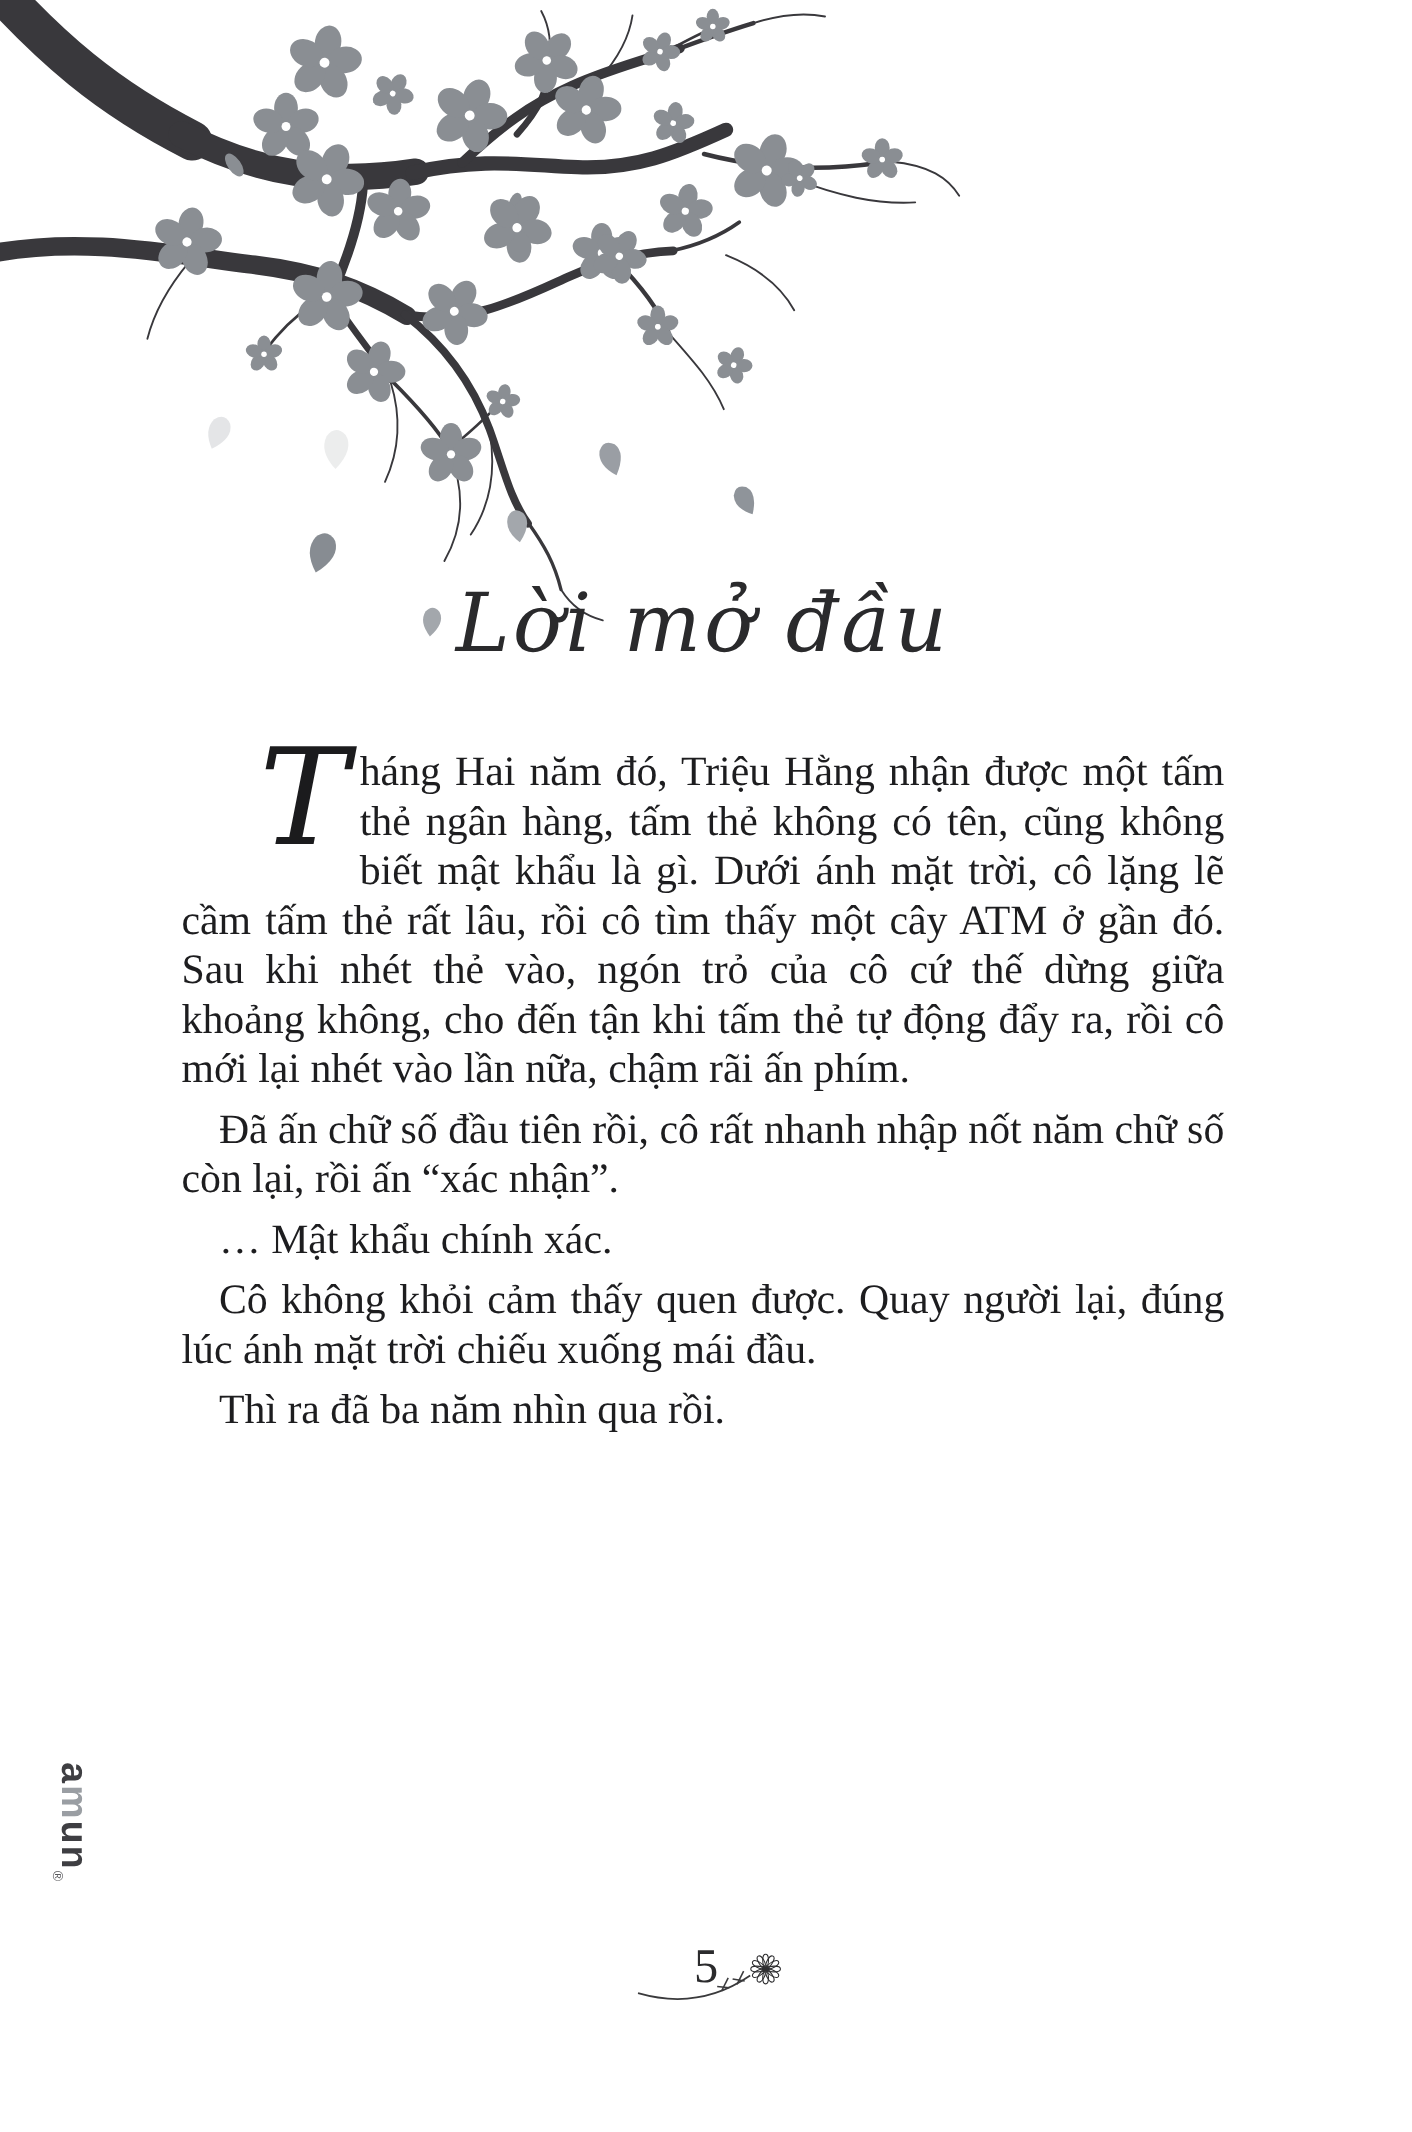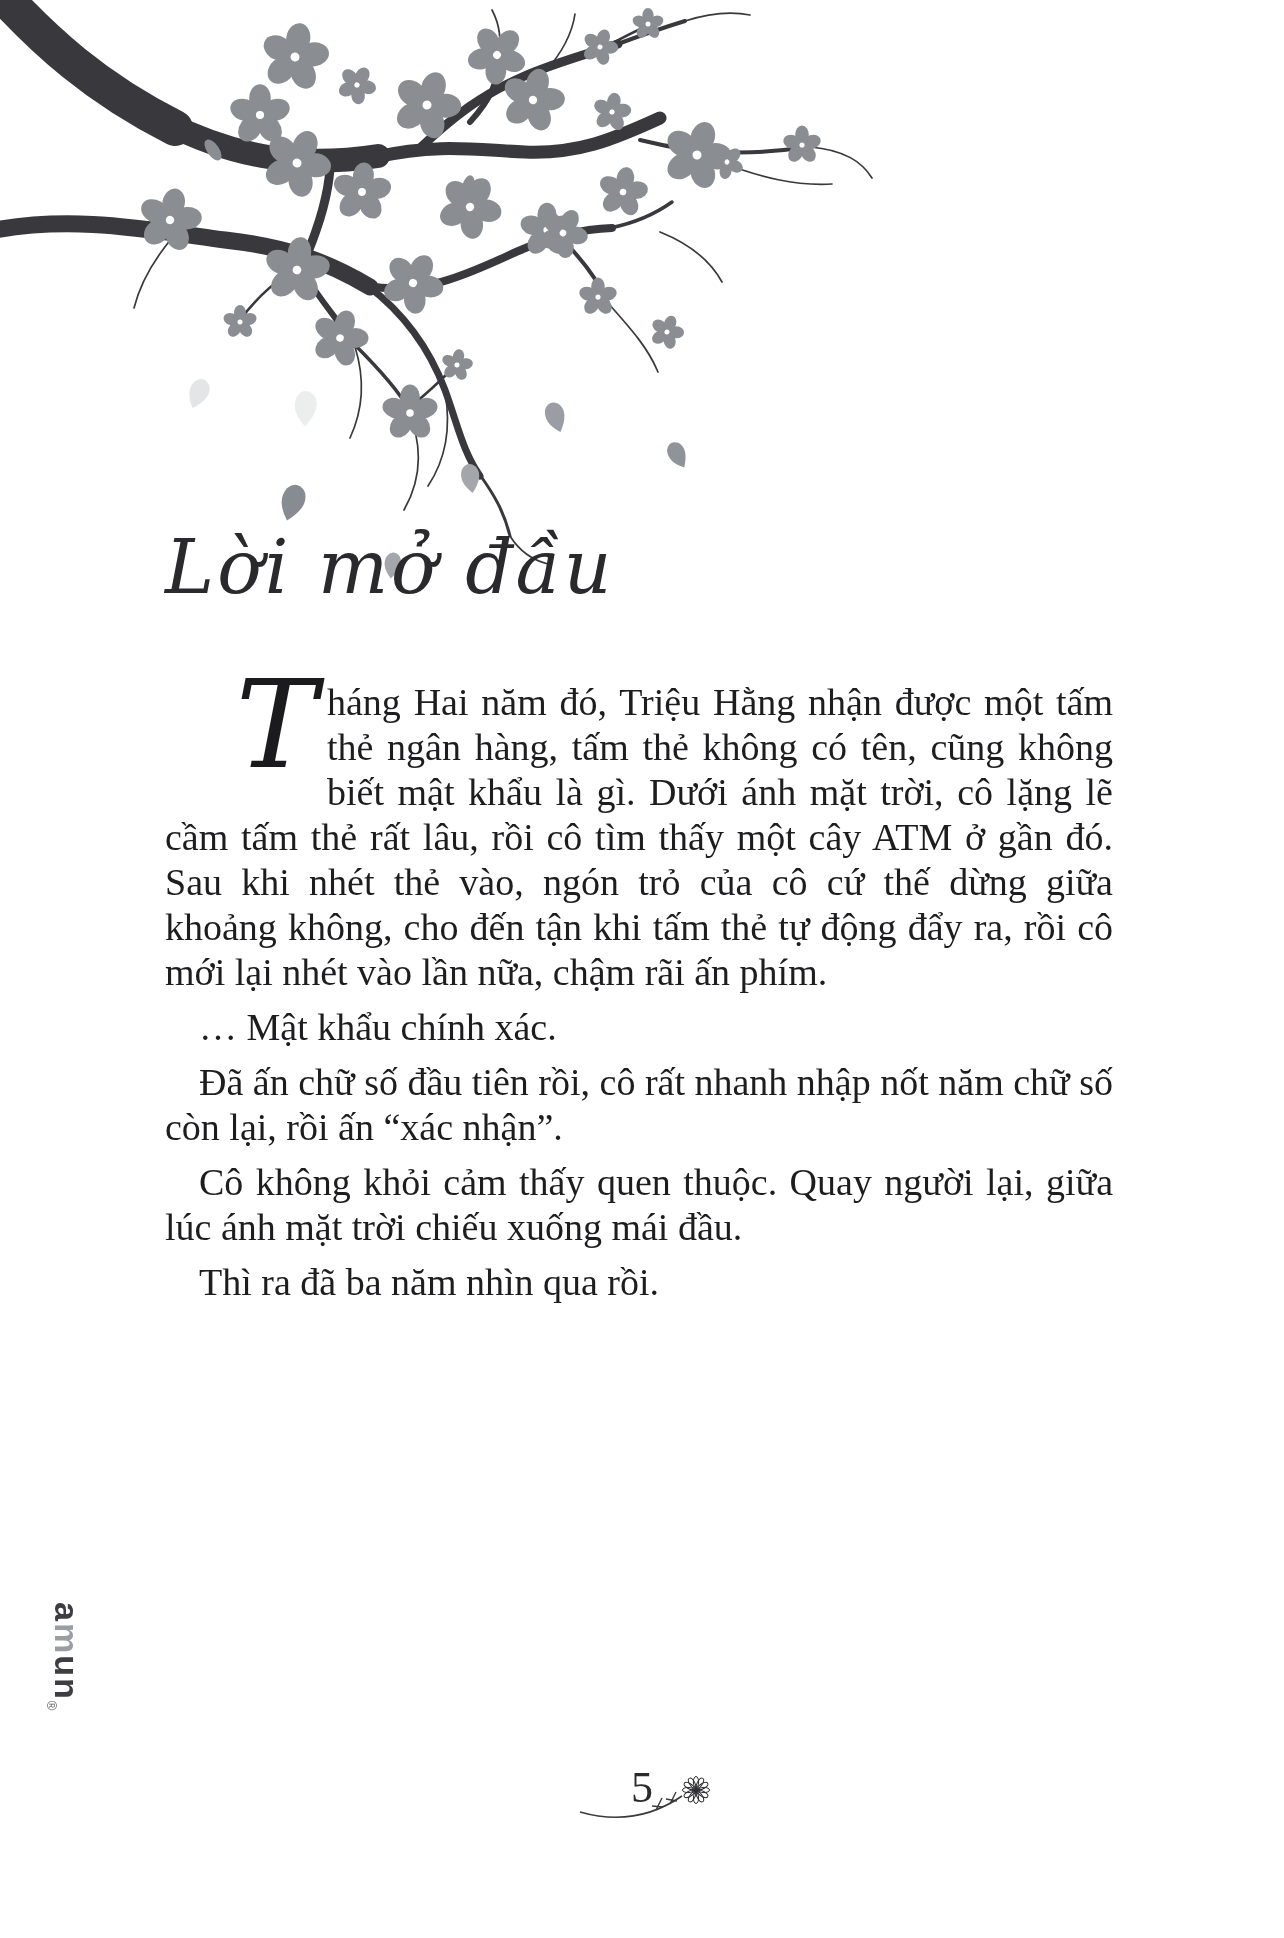--- a/index.html
+++ b/index.html
@@ -11,20 +11,21 @@
     font-family: "Liberation Serif", serif;
     color: #1d1d1f;
   }
   .illustration {
     position: absolute; top: 0; left: 0;
     width: 1284px; height: 600px;
   }
   .page-title {
     position: absolute;
     top: 524px; left: 165px; width: 948px;
+    text-align: center;
     font-family: "DejaVu Serif", serif;
     font-style: italic;
     font-size: 74px;
     letter-spacing: 3px;
     color: #2a2a2c;
   }
   .content {
     position: absolute;
     top: 680px; left: 165px; width: 948px;
     font-size: 38px;
@@ -331,23 +332,23 @@
     <path d="M 0 -16 Q 13 -2 7 10 Q 0 19 -8 11 Q -15 0 0 -16 Z" fill="#878c92" transform="translate(292,502) rotate(195) scale(1.2)"></path>
     <path d="M 0 -16 Q 13 -2 7 10 Q 0 19 -8 11 Q -15 0 0 -16 Z" fill="#a3a7ac" transform="translate(470,478) rotate(170) scale(0.95)"></path>
     <path d="M 0 -16 Q 13 -2 7 10 Q 0 19 -8 11 Q -15 0 0 -16 Z" fill="#8f949a" transform="translate(677,455) rotate(150) scale(0.9)"></path>
     <path d="M 0 -16 Q 13 -2 7 10 Q 0 19 -8 11 Q -15 0 0 -16 Z" fill="#a3a7ac" transform="translate(392,565) rotate(185) scale(0.85)"></path>
   </svg>
 
 <div class="page-title">Lời mở đầu</div>
 
 <div class="content">
   <p class="first"><span class="drop-cap">T</span><span>háng Hai năm đó, Triệu Hằng nhận được một tấm thẻ ngân hàng, tấm thẻ không có tên, cũng không biết mật khẩu là gì. Dưới ánh mặt trời, cô lặng lẽ cầm tấm thẻ rất lâu, rồi cô tìm thấy một cây ATM ở gần đó. Sau khi nhét thẻ vào, ngón trỏ của cô cứ thế dừng giữa khoảng không, cho đến tận khi tấm thẻ tự động đẩy ra, rồi cô mới lại nhét vào lần nữa, chậm rãi ấn phím.</span></p>
+  <p>Đã ấn chữ số đầu tiên rồi, cô rất nhanh nhập nốt năm chữ số còn lại, rồi ấn “xác nhận”.</p>
   <p>… Mật khẩu chính xác.</p>
-  <p>Đã ấn chữ số đầu tiên rồi, cô rất nhanh nhập nốt năm chữ số còn lại, rồi ấn “xác nhận”.</p>
-  <p>Cô không khỏi cảm thấy quen thuộc. Quay người lại, giữa lúc ánh mặt trời chiếu xuống mái đầu.</p>
+  <p>Cô không khỏi cảm thấy quen được. Quay người lại, đúng lúc ánh mặt trời chiếu xuống mái đầu.</p>
   <p>Thì ra đã ba năm nhìn qua rồi.</p>
 </div>
 
 <div class="publisher-logo"><span>a</span><span class="logo-m">m</span><span>un</span><span class="reg">®</span></div>
 
 <div class="footer">
   <div class="page-number">5</div>
   <svg class="flourish" width="170" height="60" viewBox="0 0 170 60" xmlns="http://www.w3.org/2000/svg" aria-hidden="true">
     <path d="M 20 36 C 55 46, 90 42, 122 20" fill="none" stroke="#3a3a3c" stroke-width="1.6"></path>
     <path d="M 96 34 L 102 22" fill="none" stroke="#3a3a3c" stroke-width="1.4"></path>

